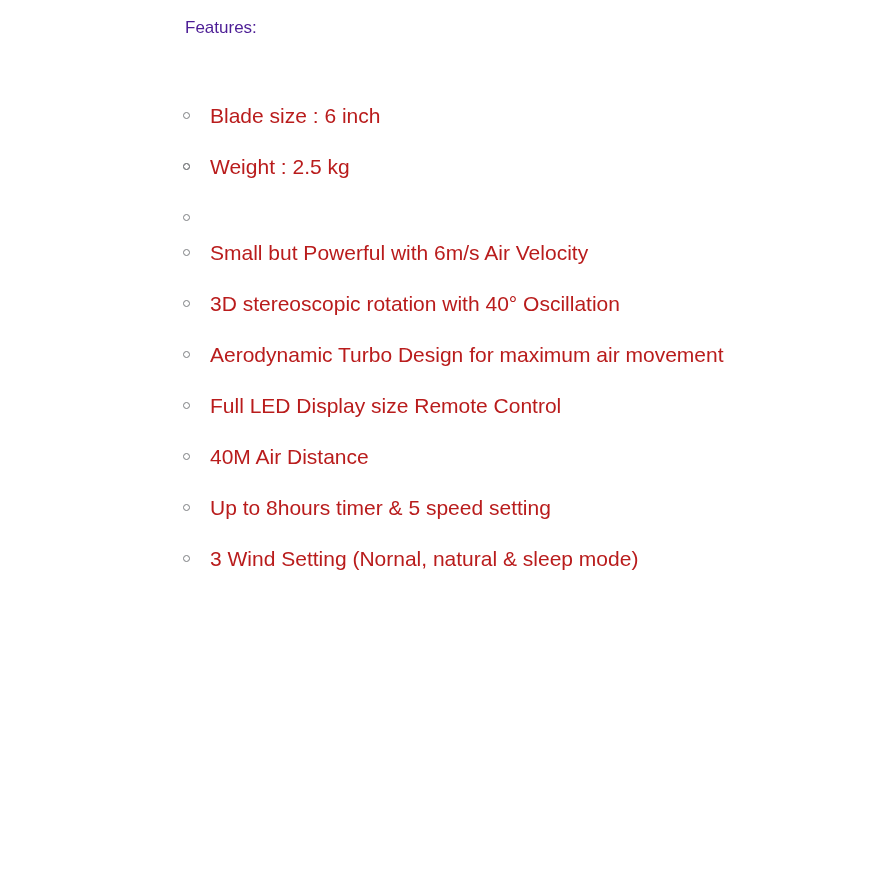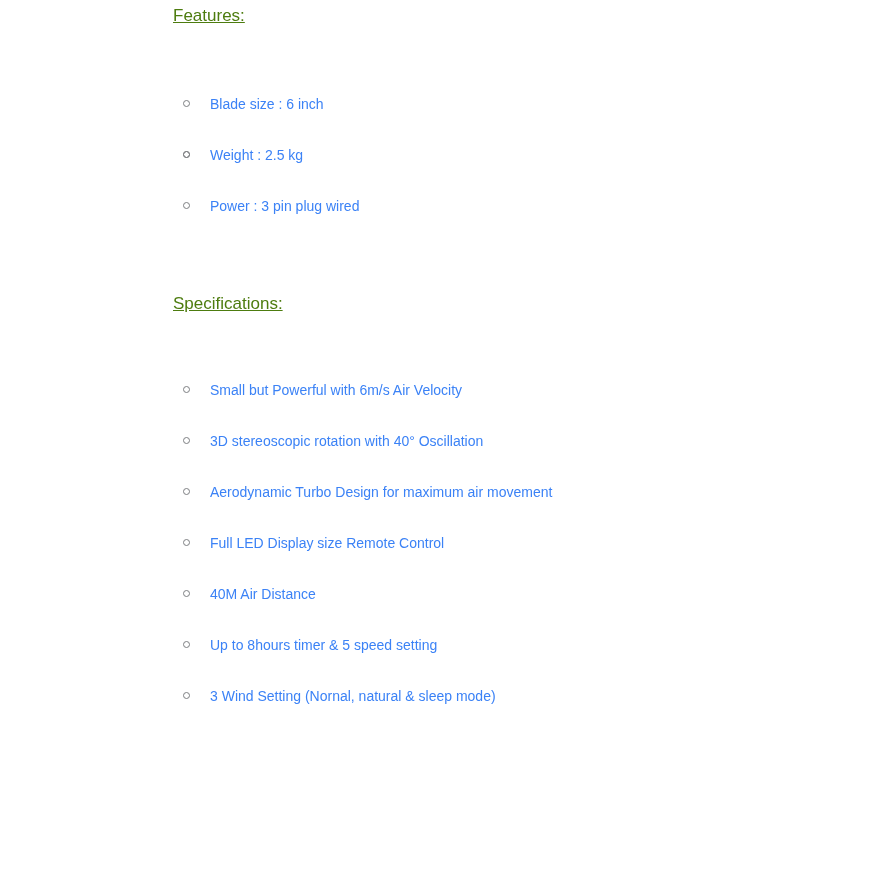--- a/index.html
+++ b/index.html
@@ -11,44 +11,43 @@
     width: 891px;
     height: 891px;
     overflow: hidden;
     font-family: "Liberation Sans", "DejaVu Sans", sans-serif;
   }
   .page {
     padding: 6px 0 0 173px;
     color: #595b5e;
   }
   .section-heading {
-    margin: 0;
+    margin: 12px;
     font-size: 17px;
     line-height: 20px;
     font-weight: 400;
-    color: #4d7c0f;
-    text-decoration: underline;
+    color: #4c1d95;
   }
   .section-heading.specs {
     margin-top: 78px;
   }
   ul.bullet-list {
     margin: 68px 0 0 0;
     padding: 0 0 0 37px;
     list-style: none;
   }
   ul.bullet-list.specs {
     margin-top: 66px;
   }
   ul.bullet-list li {
     position: relative;
-    font-size: 14px;
+    font-size: 21px;
     line-height: 20px;
     margin-bottom: 31px;
-    color: #3b82f6;
+    color: #b91c1c;
     white-space: nowrap;
   }
   ul.bullet-list li:last-child {
     margin-bottom: 0;
   }
   .bullet {
     position: absolute;
     left: -27px;
     top: 6px;
     width: 5px;
@@ -63,24 +62,23 @@
 <body>
 
 <div class="page">
 
   <p class="section-heading">Features:</p>
 
   <ul class="bullet-list">
       <li><span class="bullet"></span><span>Blade size : 6 inch</span></li>
       <li><span class="bullet"></span></li>
       <li><span class="bullet"></span><span>Weight : 2.5 kg</span></li>
-      <li><span class="bullet"></span><span>Power : 3 pin plug wired</span></li>
+      <li><span class="bullet"></span></li>
     </ul>
 
-  <p class="section-heading specs">Specifications:</p>
 
   <ul class="bullet-list specs">
       <li><span class="bullet"></span><span>Small but Powerful with 6m/s Air Velocity</span></li>
       <li><span class="bullet"></span><span>3D stereoscopic rotation with 40° Oscillation</span></li>
       <li><span class="bullet"></span><span>Aerodynamic Turbo Design for maximum air movement</span></li>
       <li><span class="bullet"></span><span>Full LED Display size Remote Control</span></li>
       <li><span class="bullet"></span><span>40M Air Distance</span></li>
       <li><span class="bullet"></span><span>Up to 8hours timer &amp; 5 speed setting</span></li>
       <li><span class="bullet"></span><span>3 Wind Setting (Nornal, natural &amp; sleep mode)</span></li>
     </ul>

